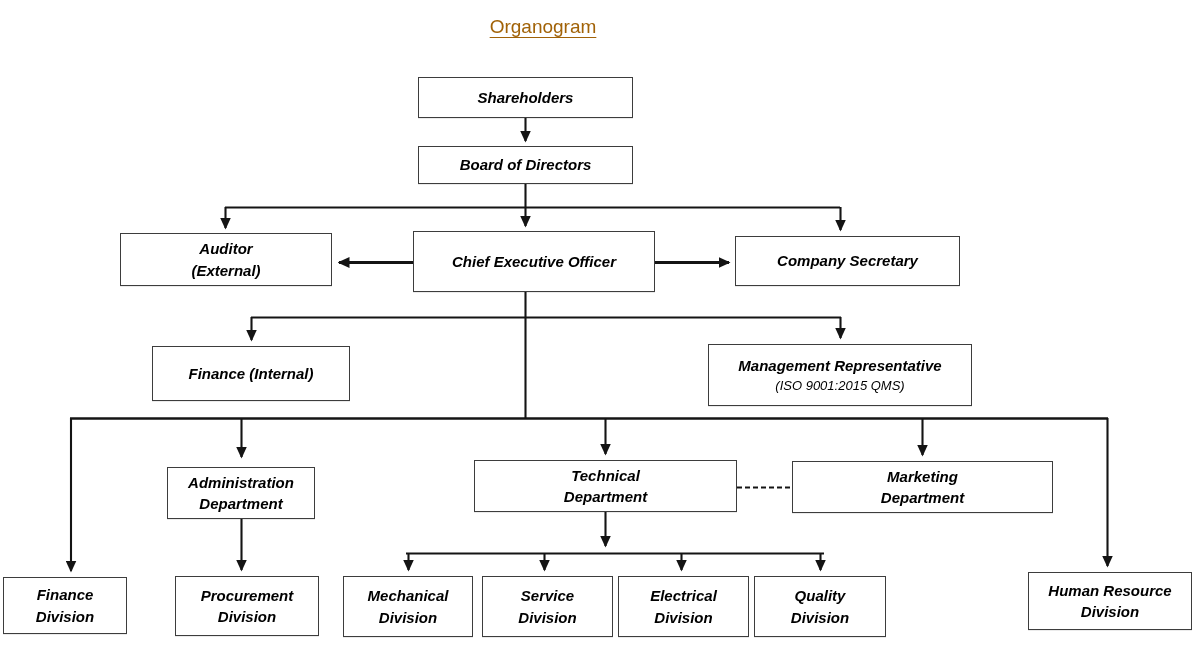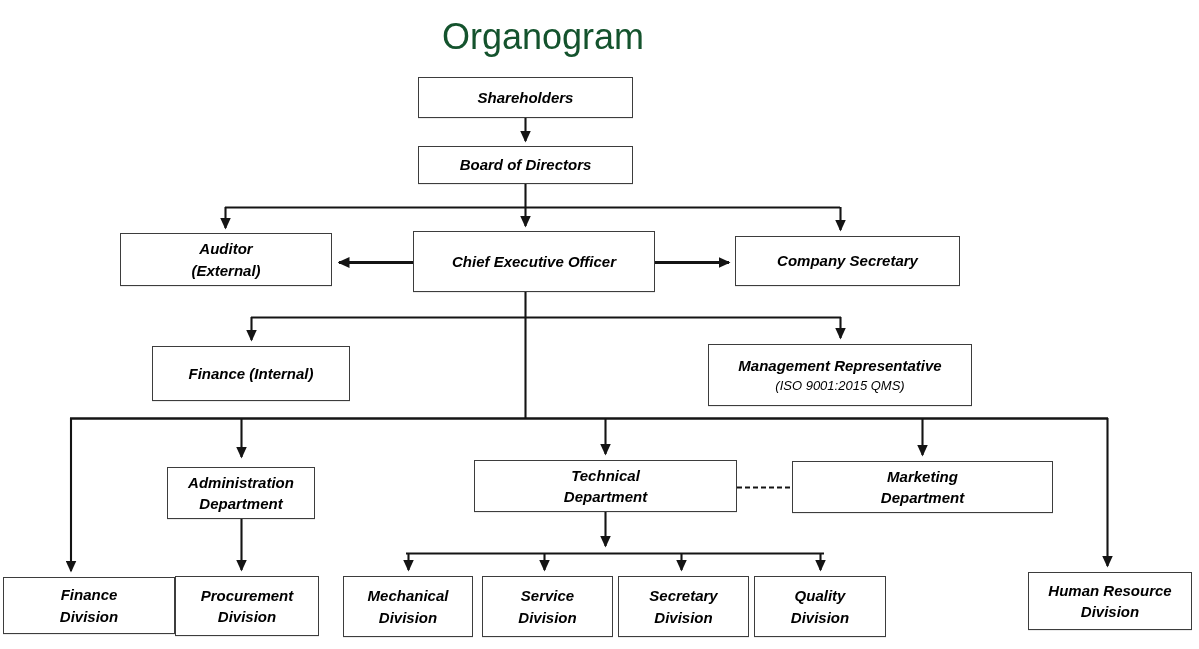--- a/index.html
+++ b/index.html
@@ -3,22 +3,22 @@
 <meta charset="utf-8">
 <style>
   html,body{margin:0;padding:0;background:#ffffff;}
   #canvas{
     position:relative;width:1199px;height:649px;background:#ffffff;overflow:hidden;
     font-family:"Liberation Sans","DejaVu Sans",sans-serif;color:#000;
   }
   #connectors{position:absolute;left:0;top:0;z-index:1;}
   .title{
     position:absolute;left:543px;top:16px;transform:translateX(-50%);
-    font-size:36px;font-weight:400;
-    text-underline-offset:4px;color:#14532d;white-space:nowrap;z-index:3;
+    font-size:19px;font-weight:400;text-decoration:underline;
+    text-underline-offset:4px;color:#a16207;white-space:nowrap;z-index:3;
   }
   .node{
     position:absolute;z-index:2;box-sizing:border-box;
     background:#ffffff;border:1.5px solid #3d3d3d;
     display:flex;flex-direction:column;align-items:center;justify-content:center;
     text-align:center;font-weight:700;font-size:15px;line-height:1.42;
     box-shadow:0 1px 0 rgba(0,0,0,0.08);
   }
   .node .ln{display:block;white-space:nowrap;font-style:italic;}
   .node .sub{font-weight:400;font-size:13px;margin-top:1px;}
@@ -113,42 +113,42 @@
   <div class="node" style="left:474px;top:460px;width:263px;height:52px">
     <span class="ln">Technical</span>
     <span class="ln">Department</span>
   </div>
 
   <div class="node" style="left:792px;top:461px;width:261px;height:52px">
     <span class="ln">Marketing</span>
     <span class="ln">Department</span>
   </div>
 
-  <div class="node" style="left:3px;top:577px;width:172px;height:57px">
+  <div class="node" style="left:3px;top:577px;width:124px;height:57px">
     <span class="ln">Finance</span>
     <span class="ln">Division</span>
   </div>
 
   <div class="node" style="left:175px;top:576px;width:144px;height:60px">
     <span class="ln">Procurement</span>
     <span class="ln">Division</span>
   </div>
 
   <div class="node" style="left:343px;top:576px;width:130px;height:61px">
     <span class="ln">Mechanical</span>
     <span class="ln">Division</span>
   </div>
 
   <div class="node" style="left:482px;top:576px;width:131px;height:61px">
     <span class="ln">Service</span>
     <span class="ln">Division</span>
   </div>
 
   <div class="node" style="left:618px;top:576px;width:131px;height:61px">
-    <span class="ln">Secretary</span>
+    <span class="ln">Electrical</span>
     <span class="ln">Division</span>
   </div>
 
   <div class="node" style="left:754px;top:576px;width:132px;height:61px">
     <span class="ln">Quality</span>
     <span class="ln">Division</span>
   </div>
 
   <div class="node" style="left:1028px;top:572px;width:164px;height:58px">
     <span class="ln">Human Resource</span>

